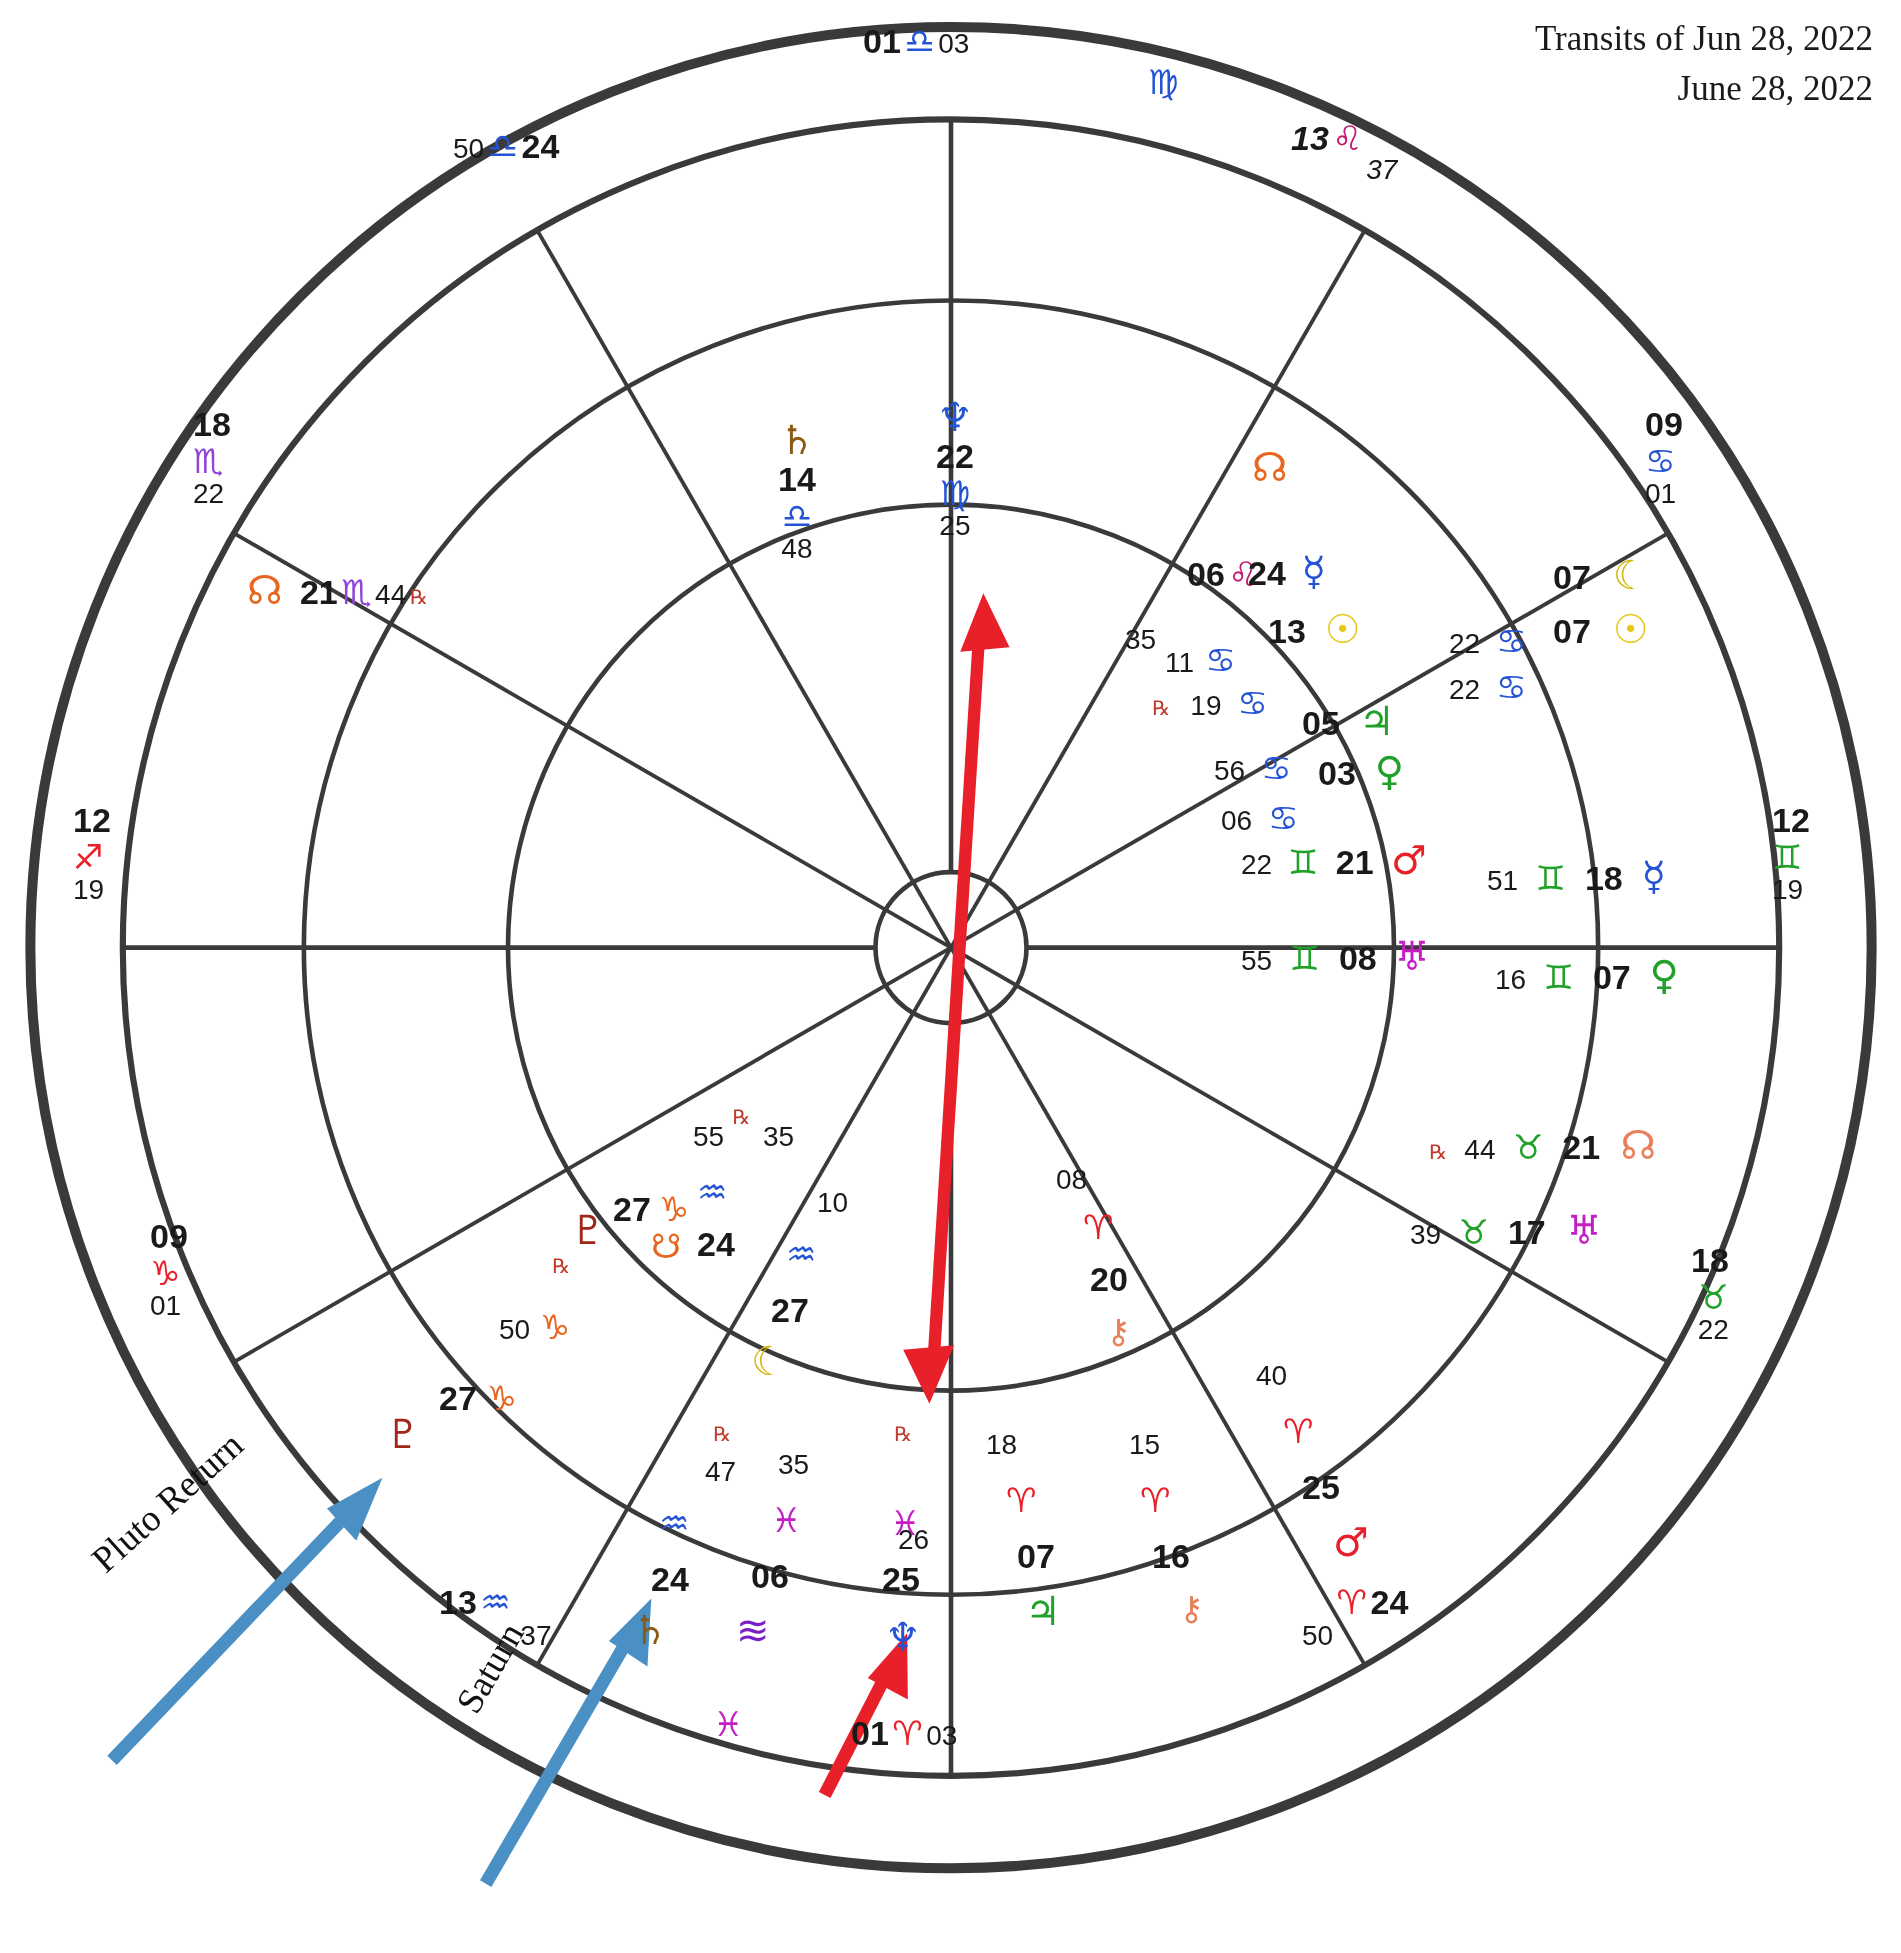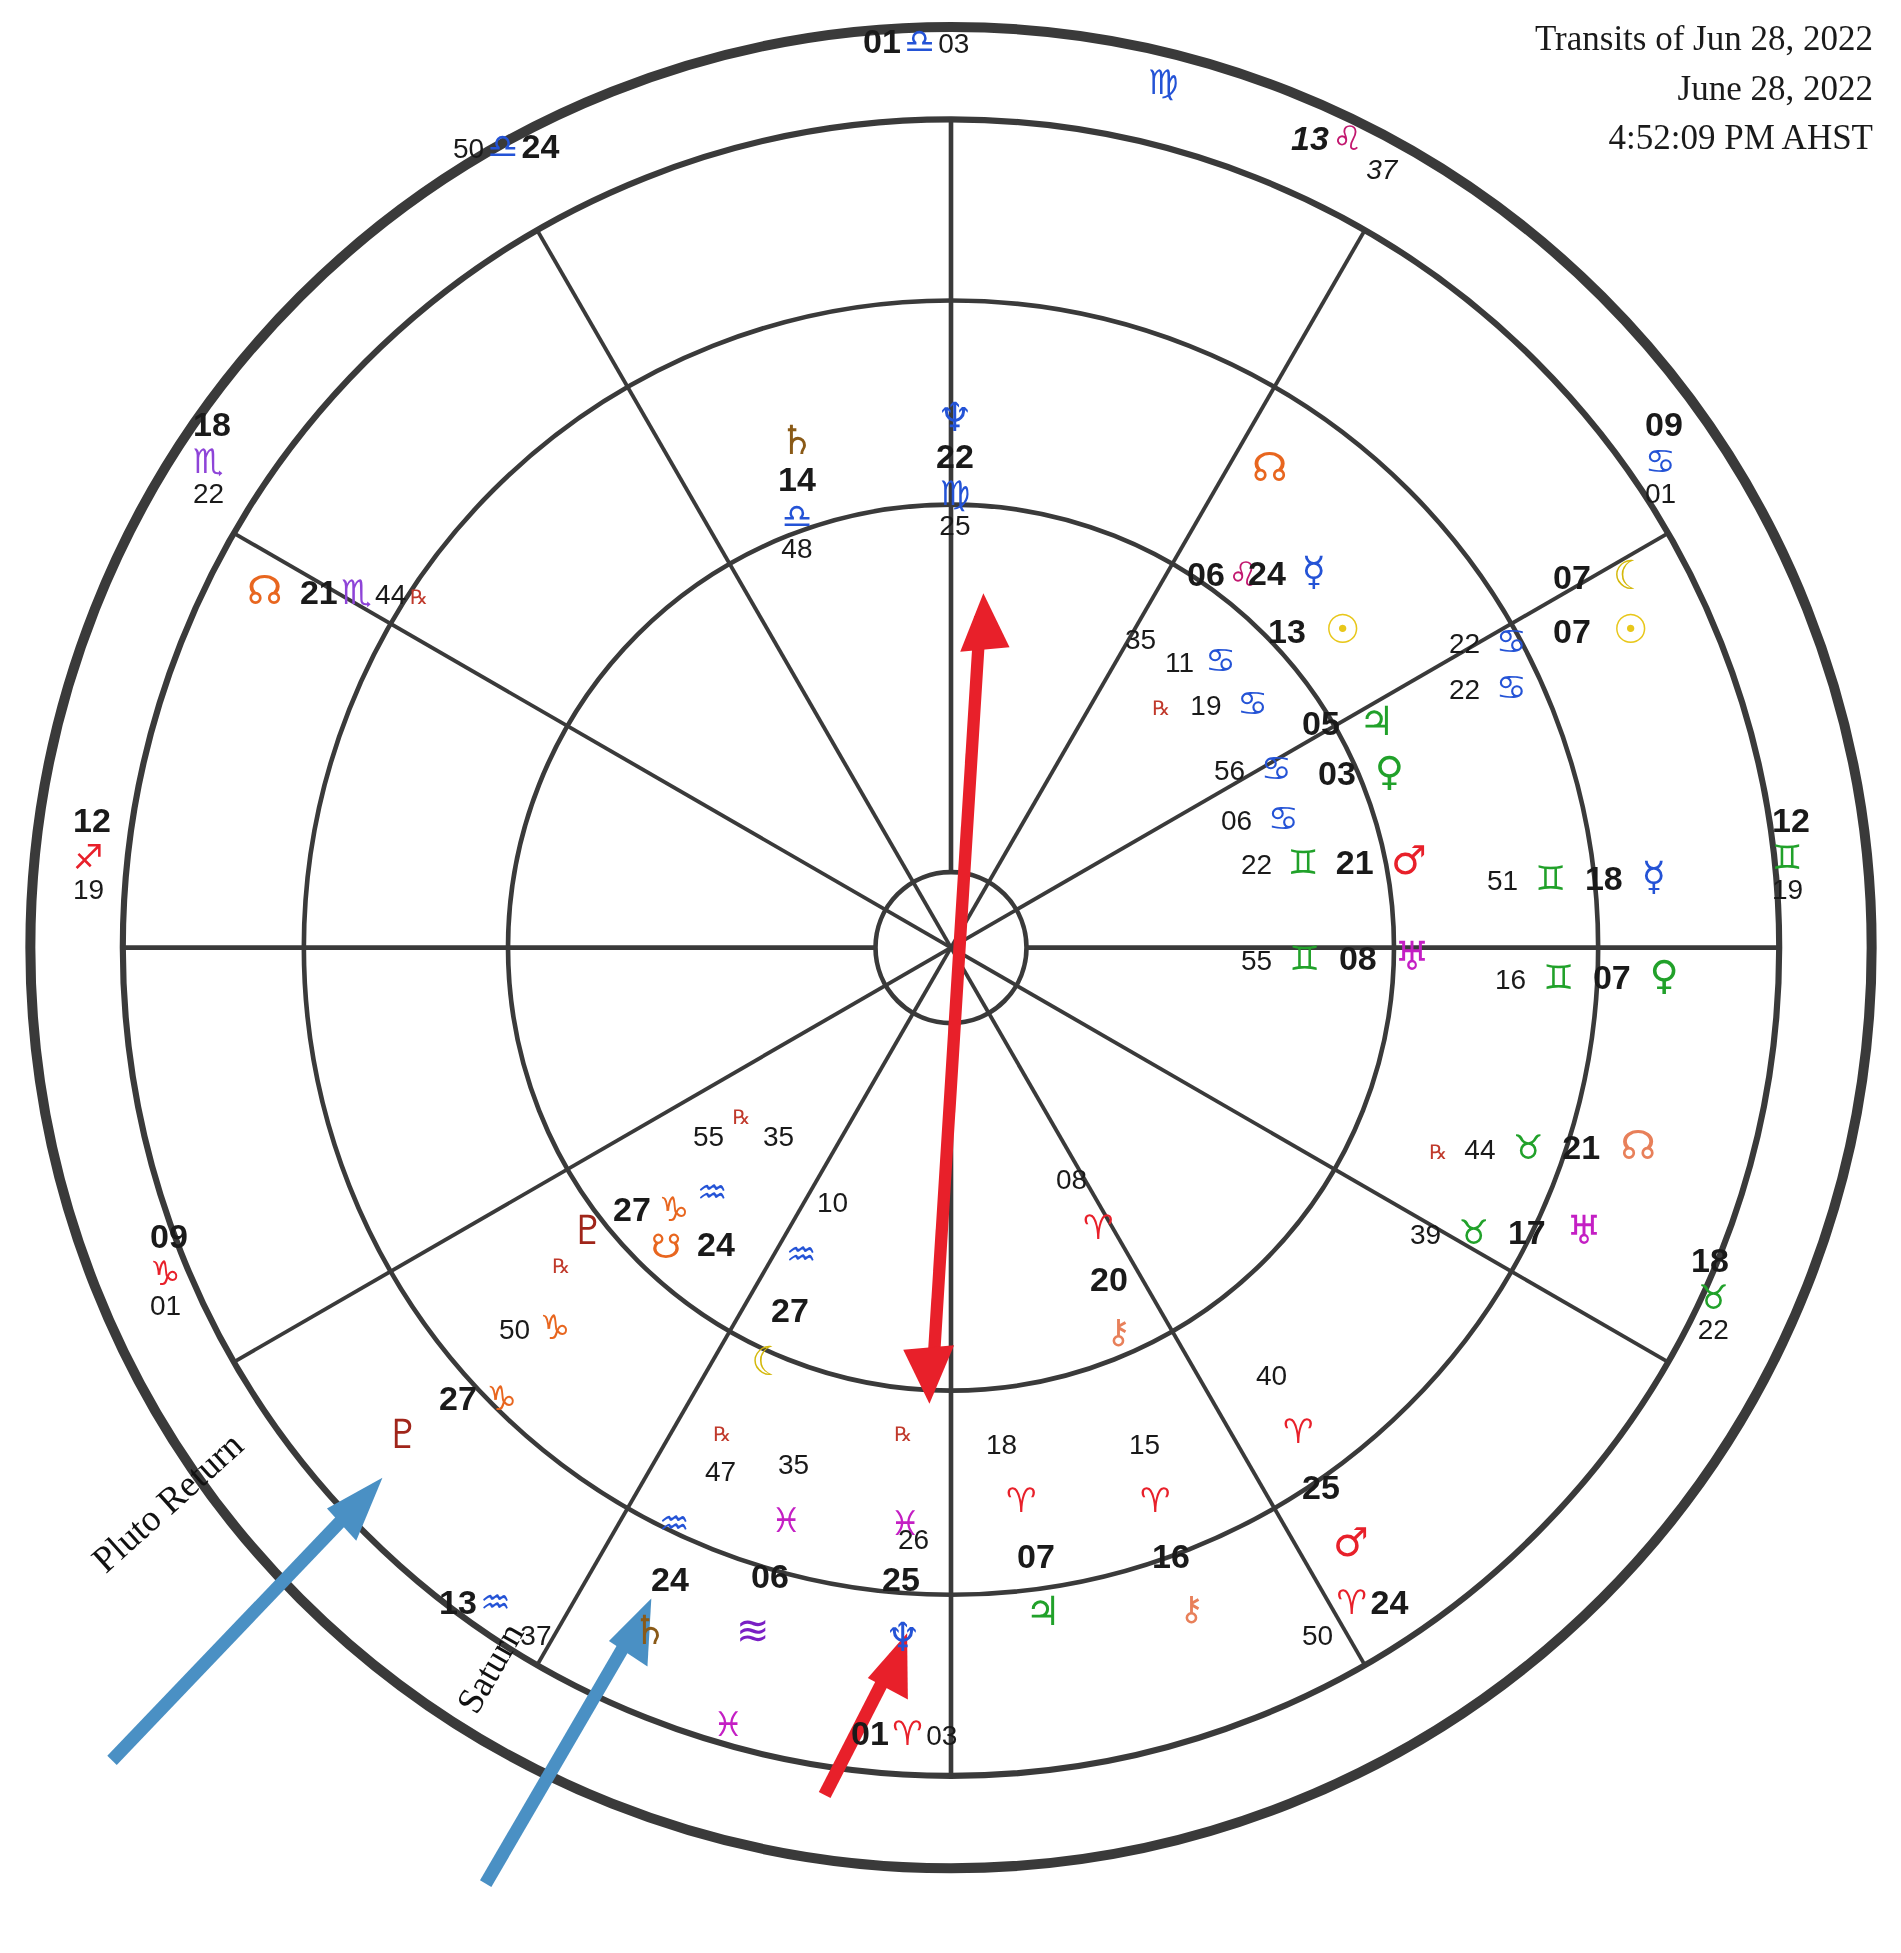--- a/index.html
+++ b/index.html
@@ -72,21 +72,20 @@
   <g>
     <line x1="1070" y1="2330" x2="1162" y2="2150" stroke="#e8202a" stroke-width="17"></line>
     <polygon points="1177,2120 1178,2206 1126,2178" fill="#e8202a"></polygon>
   </g>
 </svg>
 
 
 <div class="hdr" id="transit-info">
   <div>Transits of Jun 28, 2022</div>
   <div>June 28, 2022</div>
-  <div>4:52:09 PM AHST</div>
 </div>
 
 <div class="lbl" style="left:863px;top:21.6px;">
   <span class="deg">01</span>
   <span class="gly-sm c-air">♎</span>
   <span class="min">03</span>
 </div>
 
 <div class="lbl" style="left:453px;top:127px;">
   <span class="min">50</span>

